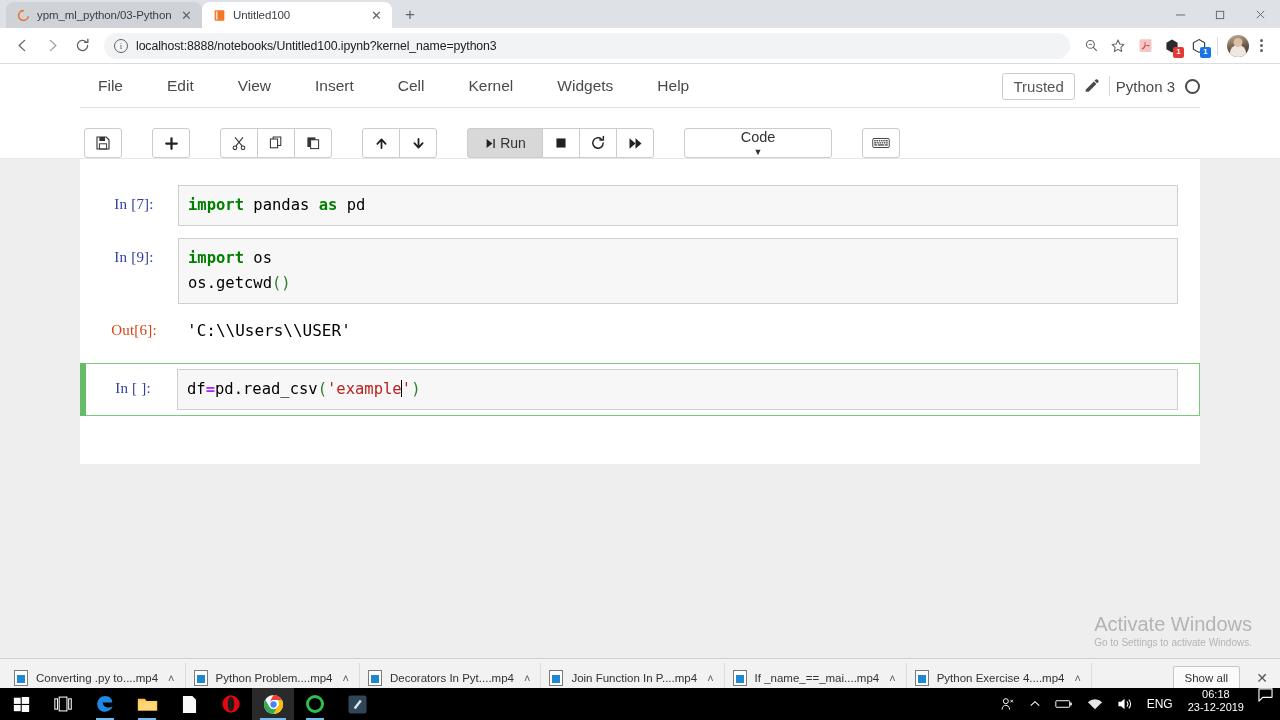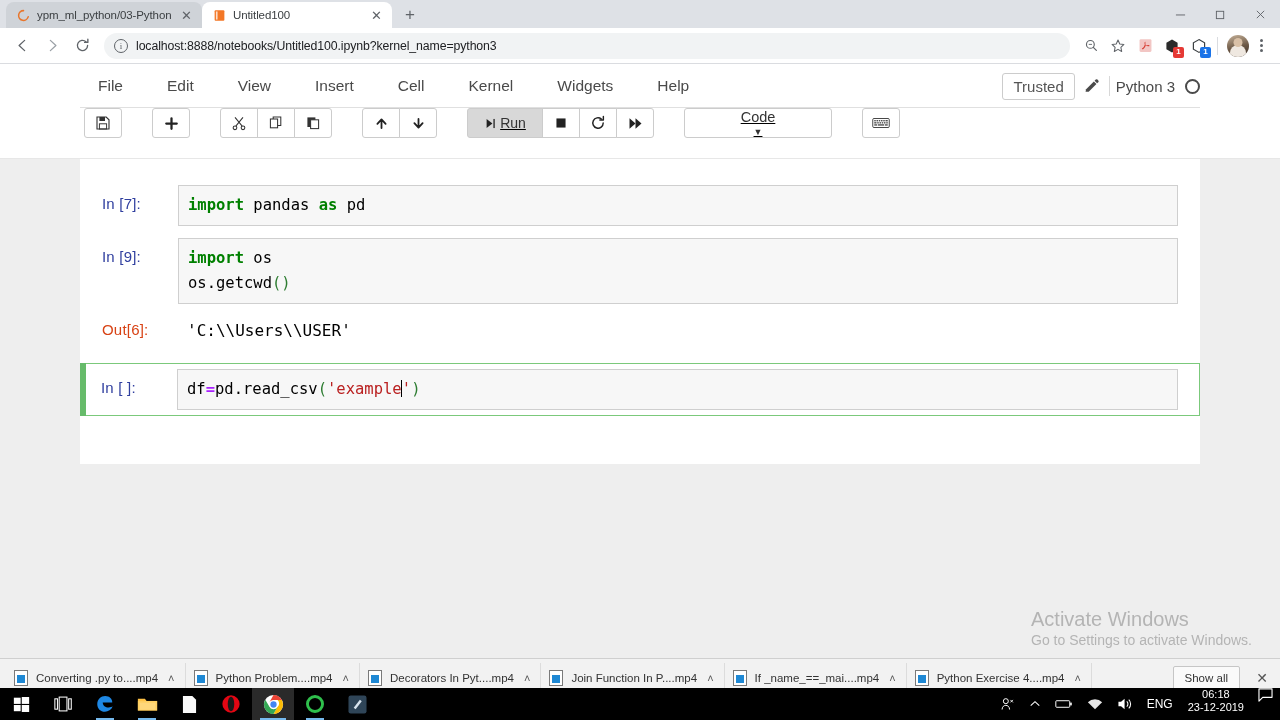--- a/index.html
+++ b/index.html
@@ -121,22 +121,22 @@
     font-size: 15px; color: #555; padding: 4px 10px; background:#fff;
   }
   .jp-pencil { width: 34px; display:flex; align-items:center; justify-content:center; }
   .jp-sep { width:1px; height:20px; background:#d8d8d8; margin: 0 6px 0 0; }
   .jp-kernel-name { font-size: 15px; color: #4a4a4a; padding-right: 10px; }
   .jp-kernel-idle {
     width: 15px; height: 15px; border: 2px solid #4a4a4a; border-radius: 50%;
   }
 
   .jp-toolbar {
-    height: 50px; margin: 0 80px; display:flex; align-items:flex-start;
-    gap: 14px; padding-left: 4px; text-decoration: underline;
+    height: 50px; margin: 0 80px; display:flex; align-items:flex-end;
+    gap: 14px; padding-left: 4px;
   }
   .tb-group { display: flex; margin-right: 16px; }
   .tb-btn {
     width: 38px; height: 30px; border: 1px solid #cccccc; background: #fff;
     display: flex; align-items:center; justify-content:center;
     margin-left: -1px; position: relative;
   }
   .tb-group .tb-btn:first-child { margin-left:0; border-radius: 3px 0 0 3px; }
   .tb-group .tb-btn:last-child { border-radius: 0 3px 3px 0; }
   .tb-group .tb-btn:only-child { border-radius: 3px; }
@@ -164,22 +164,22 @@
   }
   .cell.selected {
     border: 1px solid #7bc97b; background: #fff;
     border-left: none; position: relative; padding-left: 21px;
   }
   .cell.selected::before {
     content:''; position:absolute; left: 0px; top: -1px; bottom: -1px;
     width: 6px; background: #66bb6a;
   }
   .prompt {
-    width: 76px; flex: none; text-align: left; padding-right: 12px;
-    font-family: Liberation Sans, sans-serif; font-size: 15px;
+    width: 76px; flex: none; text-align: center; padding-right: 12px;
+    font-family: Liberation Serif, serif; font-size: 15px;
     color: #303f9f; line-height: 22px; padding-top: 8px; letter-spacing: 0.2px;
   }
   .prompt.out { color: #d84315; }
   .prompt.empty { color: #303f9f; }
   .input-area {
     flex: 1; background: #f7f7f7; border: 1px solid #cfcfcf;
     padding: 7px 9px; font-family: "DejaVu Sans Mono", monospace;
     font-size: 15.5px; line-height: 25px; color: #000;
     white-space: pre; overflow: hidden;
   }
@@ -195,21 +195,21 @@
   .cursor {
     display: inline-block; width: 1.5px; height: 17px; background: #000;
     vertical-align: -3px; margin: 0 -0.7px;
   }
 
   .activate-wm {
     position: absolute; right: 28px; bottom: 10px; text-align: left;
     pointer-events: none;
   }
   .activate-wm .t1 { font-size: 20px; color: #b4b4b4; line-height: 26px; }
-  .activate-wm .t2 { font-size: 14px; color: #b4b4b4; }
+  .activate-wm .t2 { font-size: 10px; color: #b4b4b4; }
 
   
   .downloadbar {
     height: 38px; background: #f2f2f2; border-top: 1px solid #cfcfcf;
     display: flex; align-items: center; padding: 0 6px;
   }
   .dl-item {
     display: flex; align-items: center; gap: 8px;
     height: 30px; padding: 0 10px 0 8px;
     border-right: 1px solid #dcdcdc; font-size: 11.5px; color: #333;

